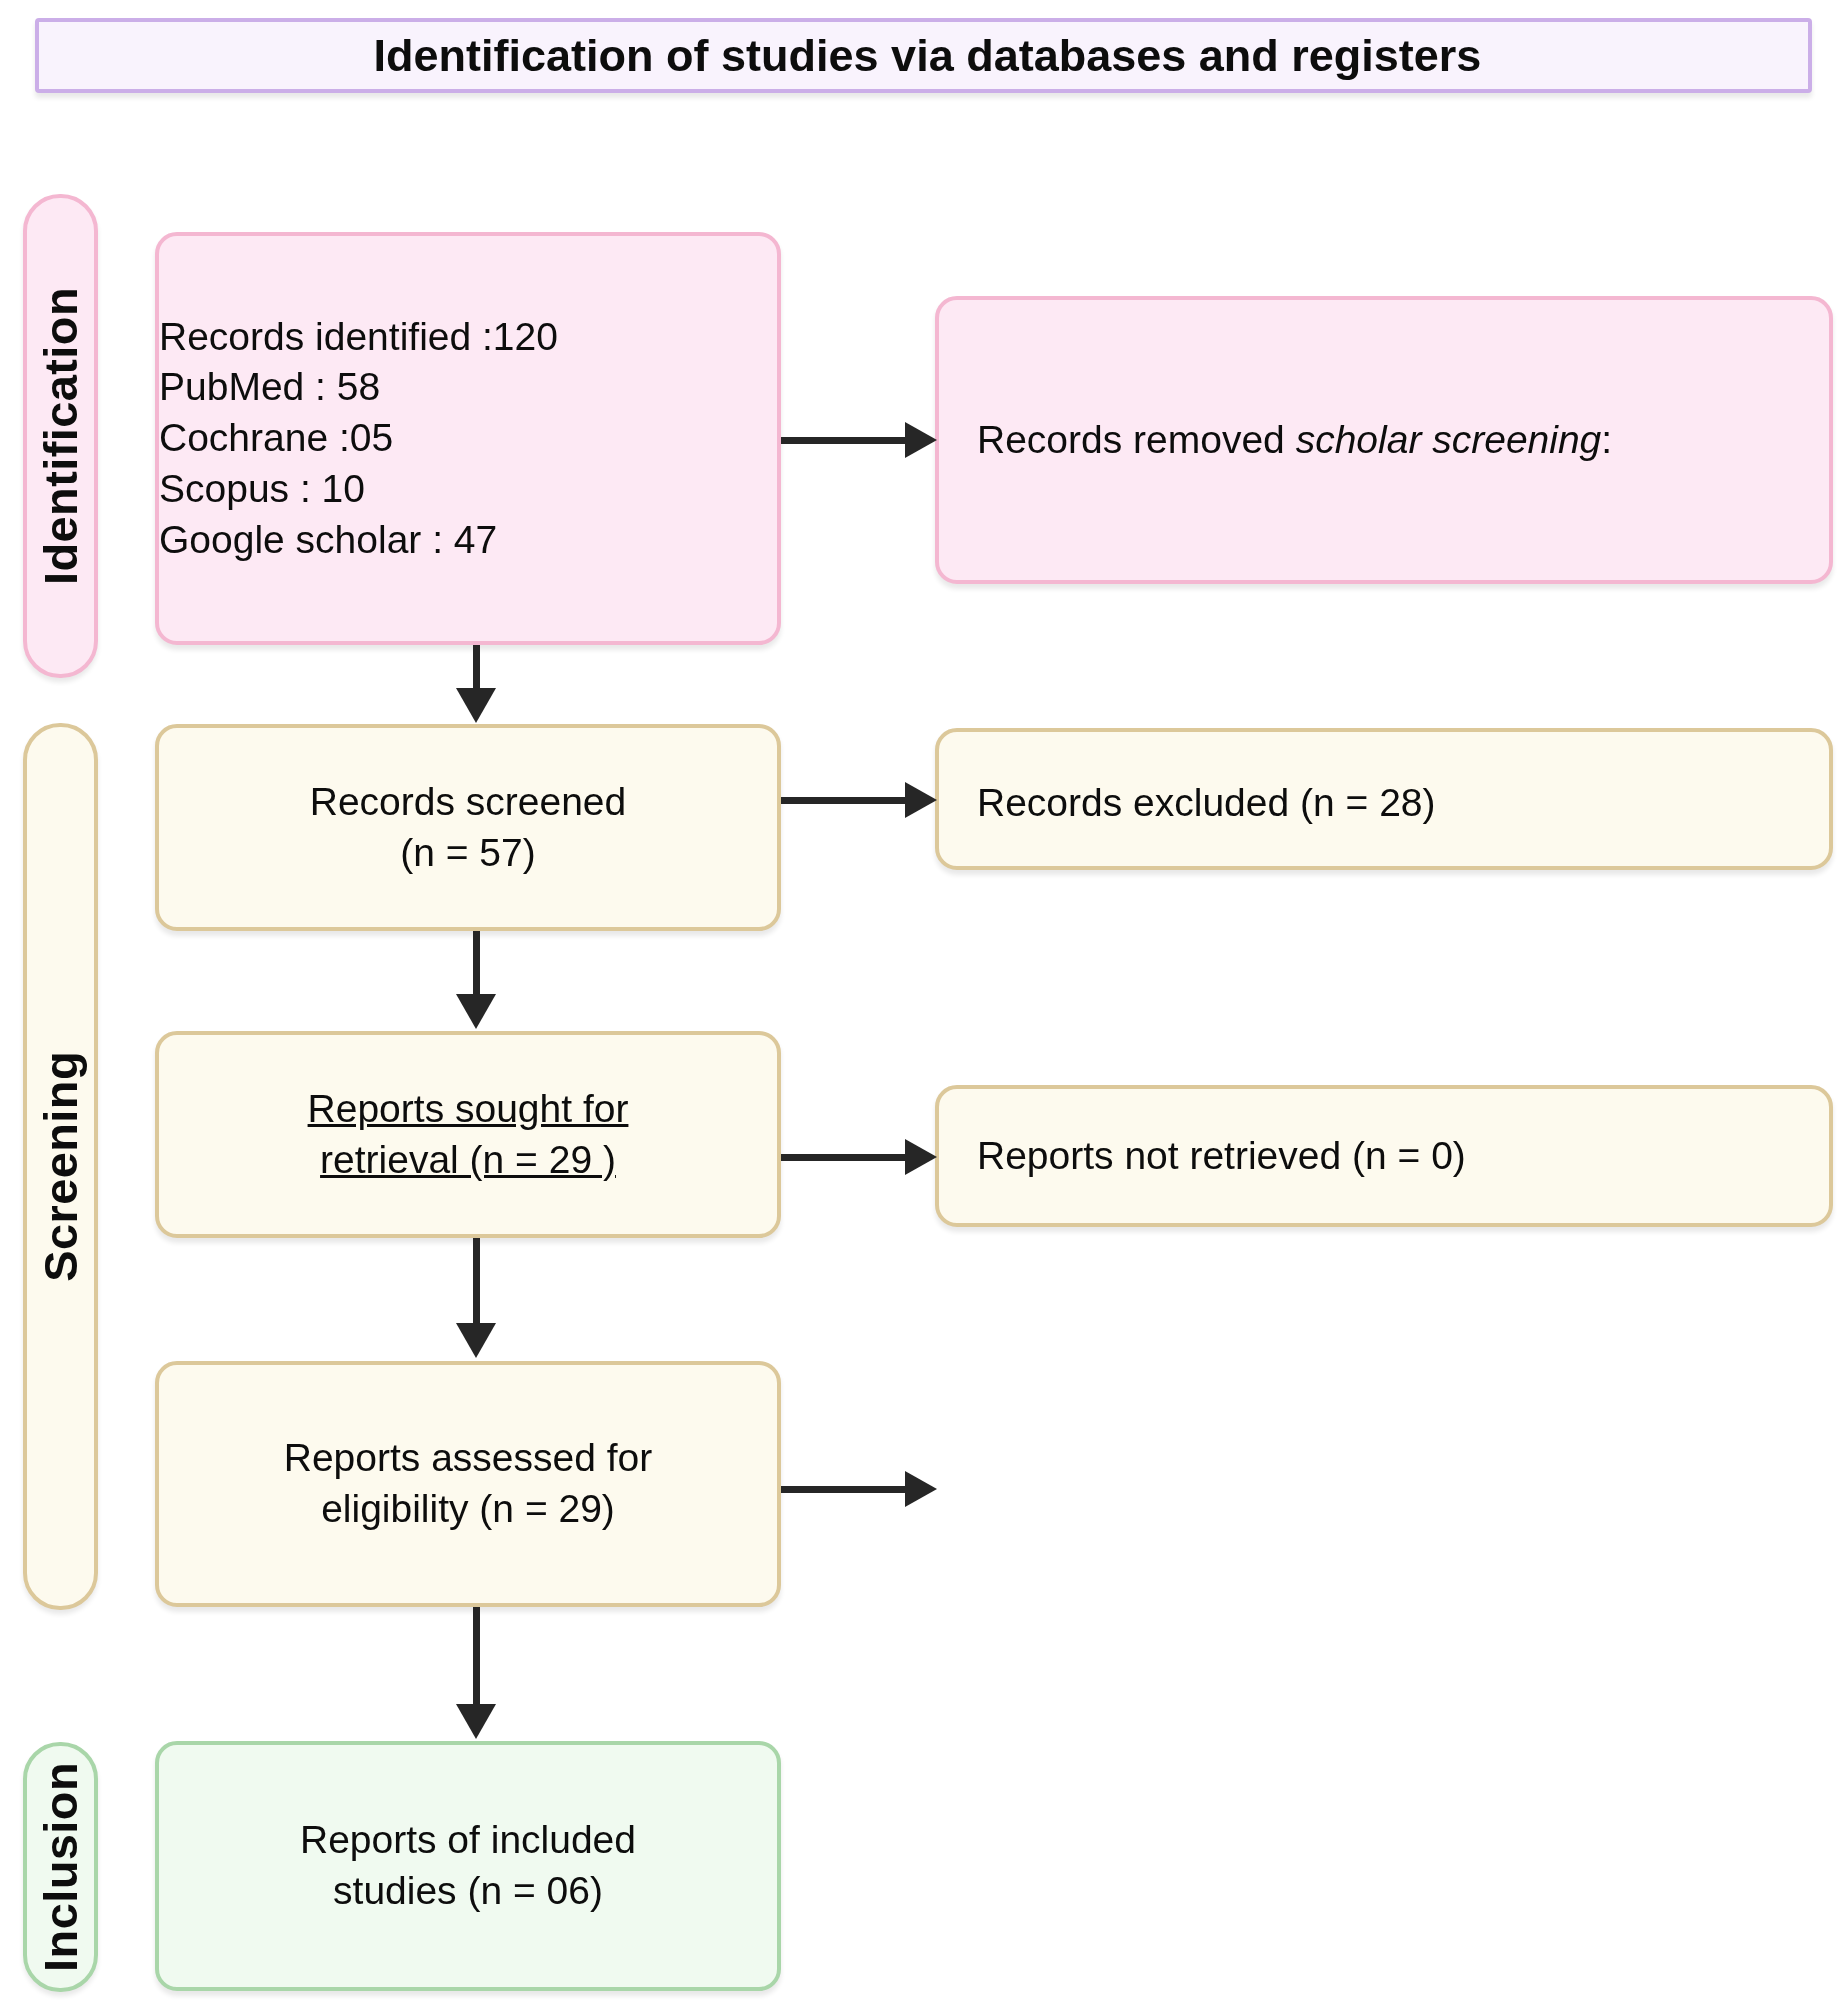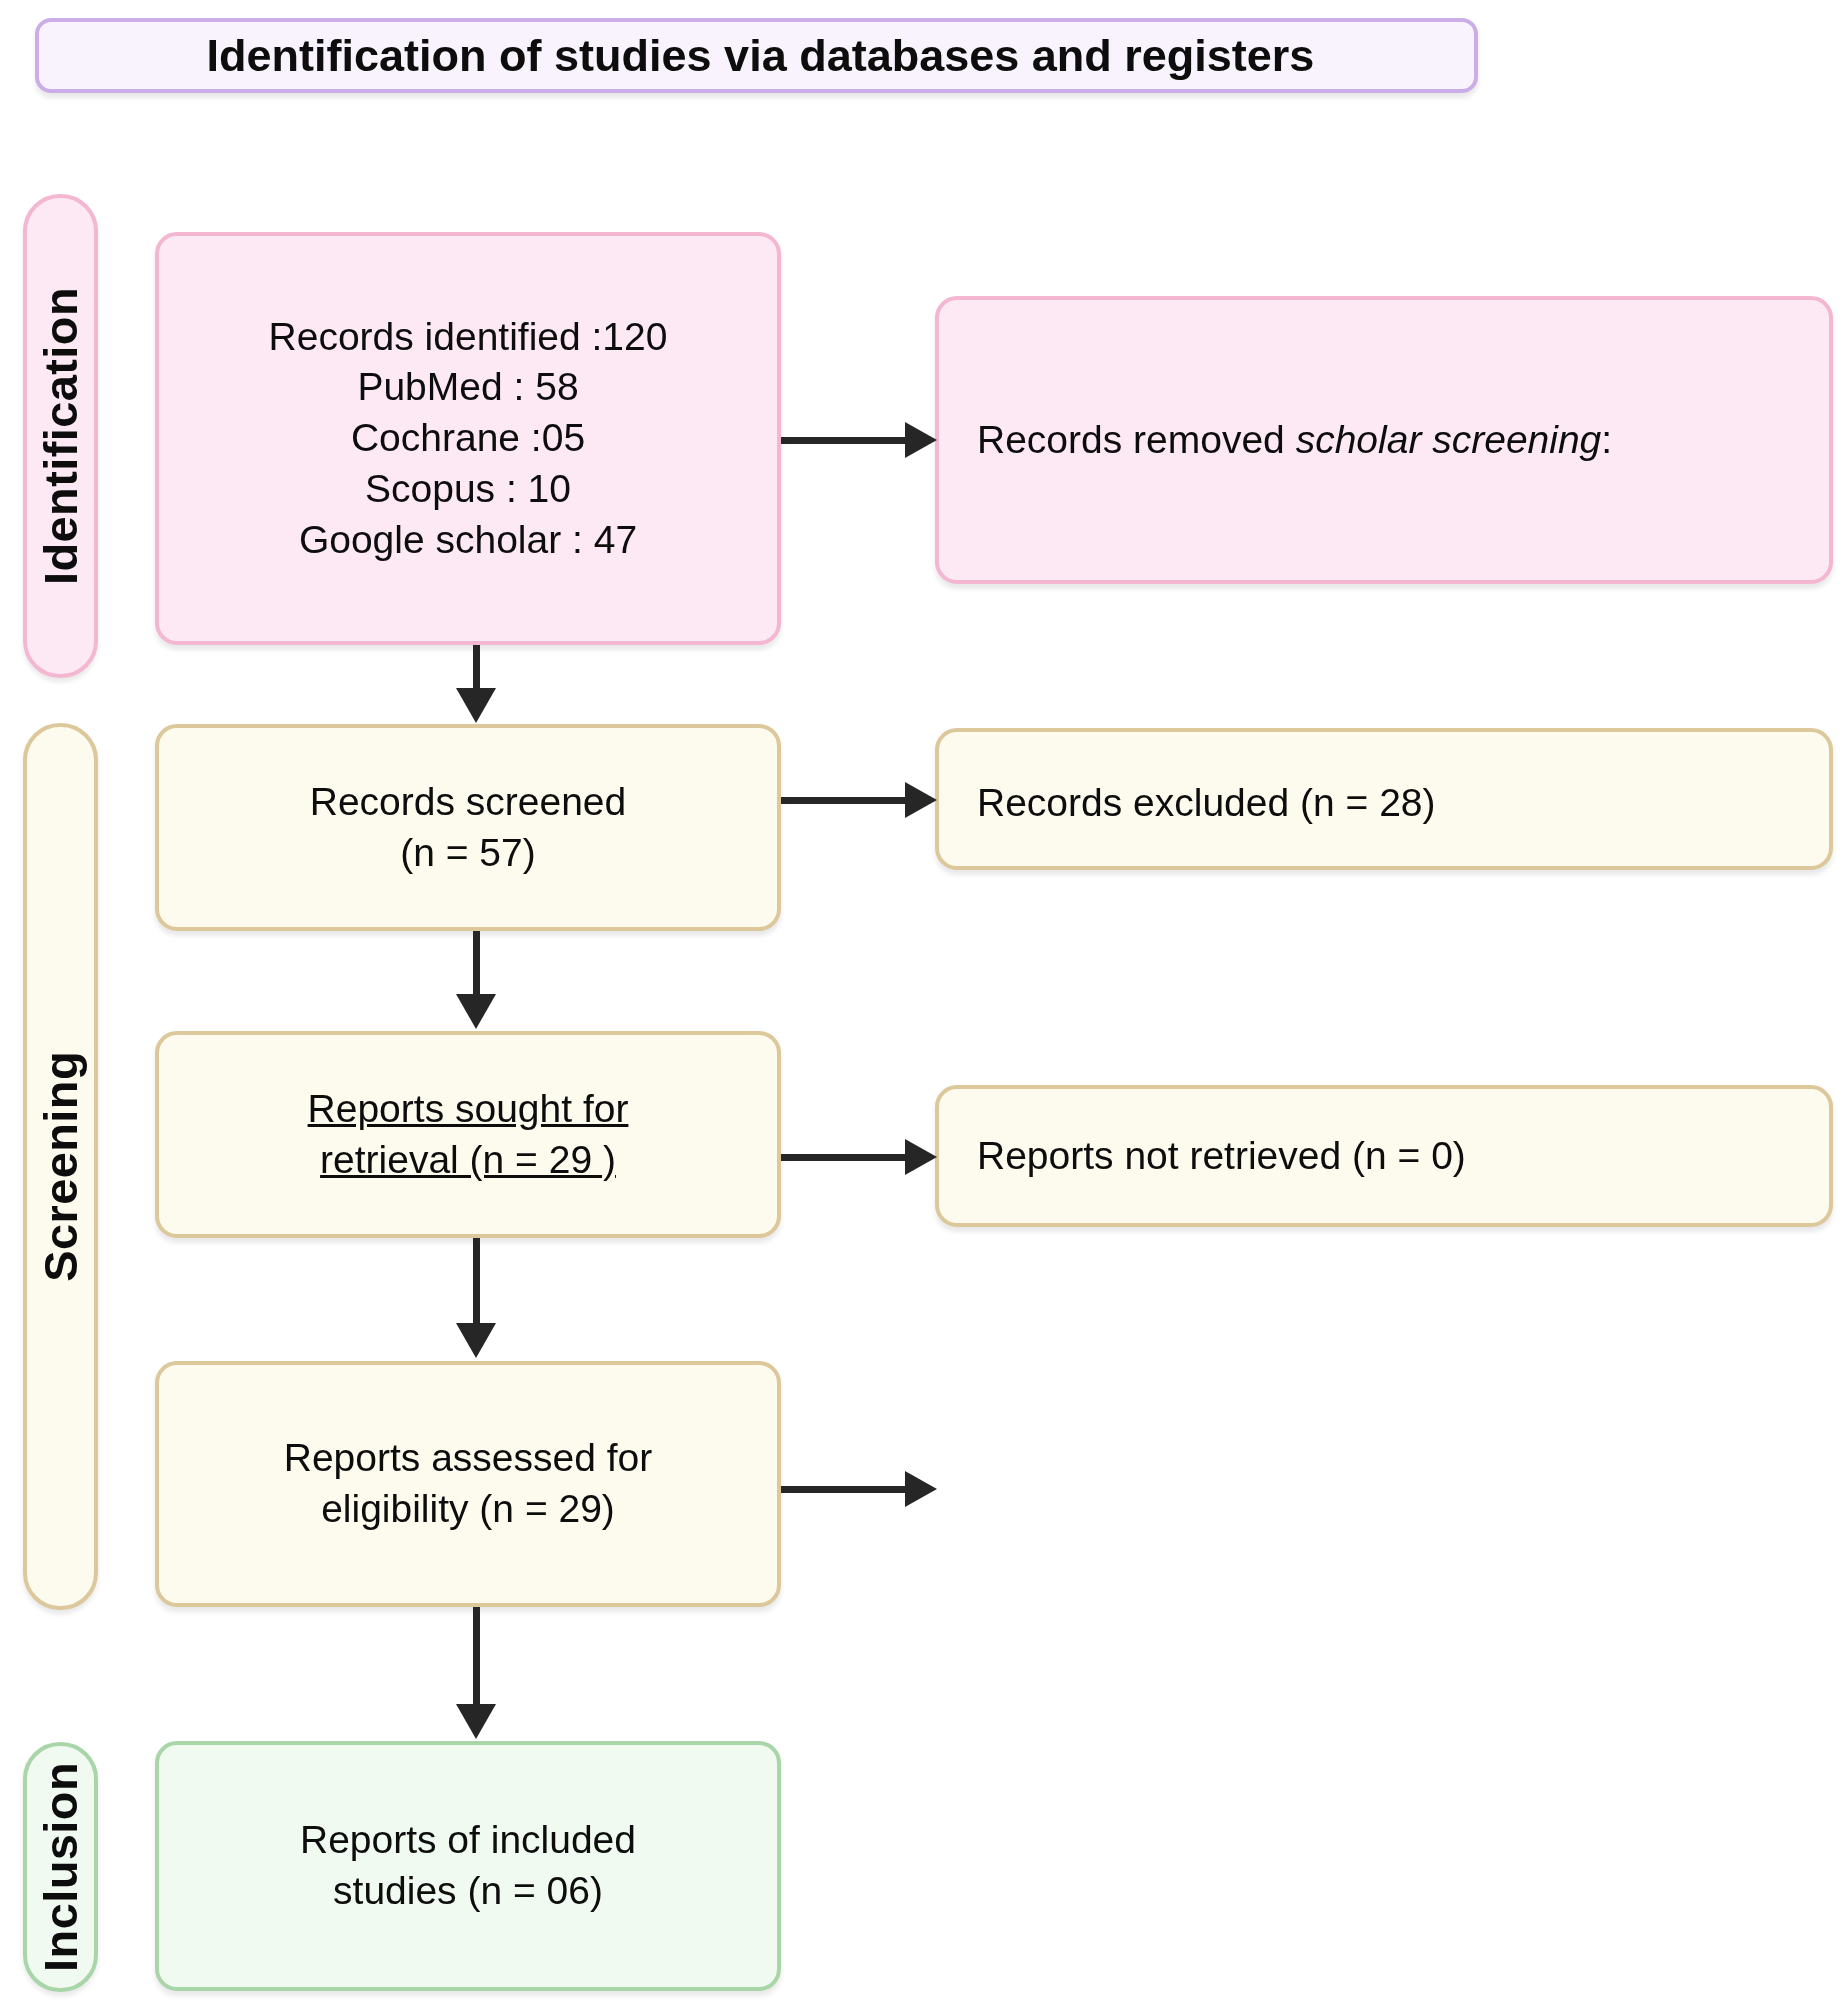--- a/index.html
+++ b/index.html
@@ -37,25 +37,25 @@
     font-size: 39px;
     line-height: 1.30;
     color: #0d0d0d;
     white-space: pre-line;
   }
 
   
   #header-banner {
     left: 35px;
     top: 18.4px;
-    width: 1443px;
+    width: 1777px;
     height: 75px;
     border-color: #cbaee8;
     background: #f9f3fd;
-    border-radius: 16px;
+    border-radius: 4px;
     justify-content: center;
     padding-left: 8px;
   }
   #header-banner .txt {
     text-align: center;
     font-size: 45px;
     font-weight: bold;
     line-height: 1.0;
   }
 
@@ -87,21 +87,21 @@
   }
   #stage-identification { left: 23.4px; top: 194px; width: 75px;  height: 484px; }
   #stage-screening      { left: 23.4px; top: 723px; width: 75px;  height: 887px; }
   #stage-inclusion      { left: 23.4px; top: 1742px; width: 75px; height: 250px; }
 
   
   #box-identified {
     left: 155px; top: 232px; width: 626px; height: 413px;
     justify-content: center;
   }
-  #box-identified .txt { text-align: center; }
+  #box-identified .txt { }
 
   #box-screened {
     left: 155px; top: 724px; width: 626px; height: 207px;
     justify-content: center;
   }
   #box-screened .txt { text-align: center; }
 
   #box-sought {
     left: 155px; top: 1031px; width: 626px; height: 207px;
     justify-content: center;

